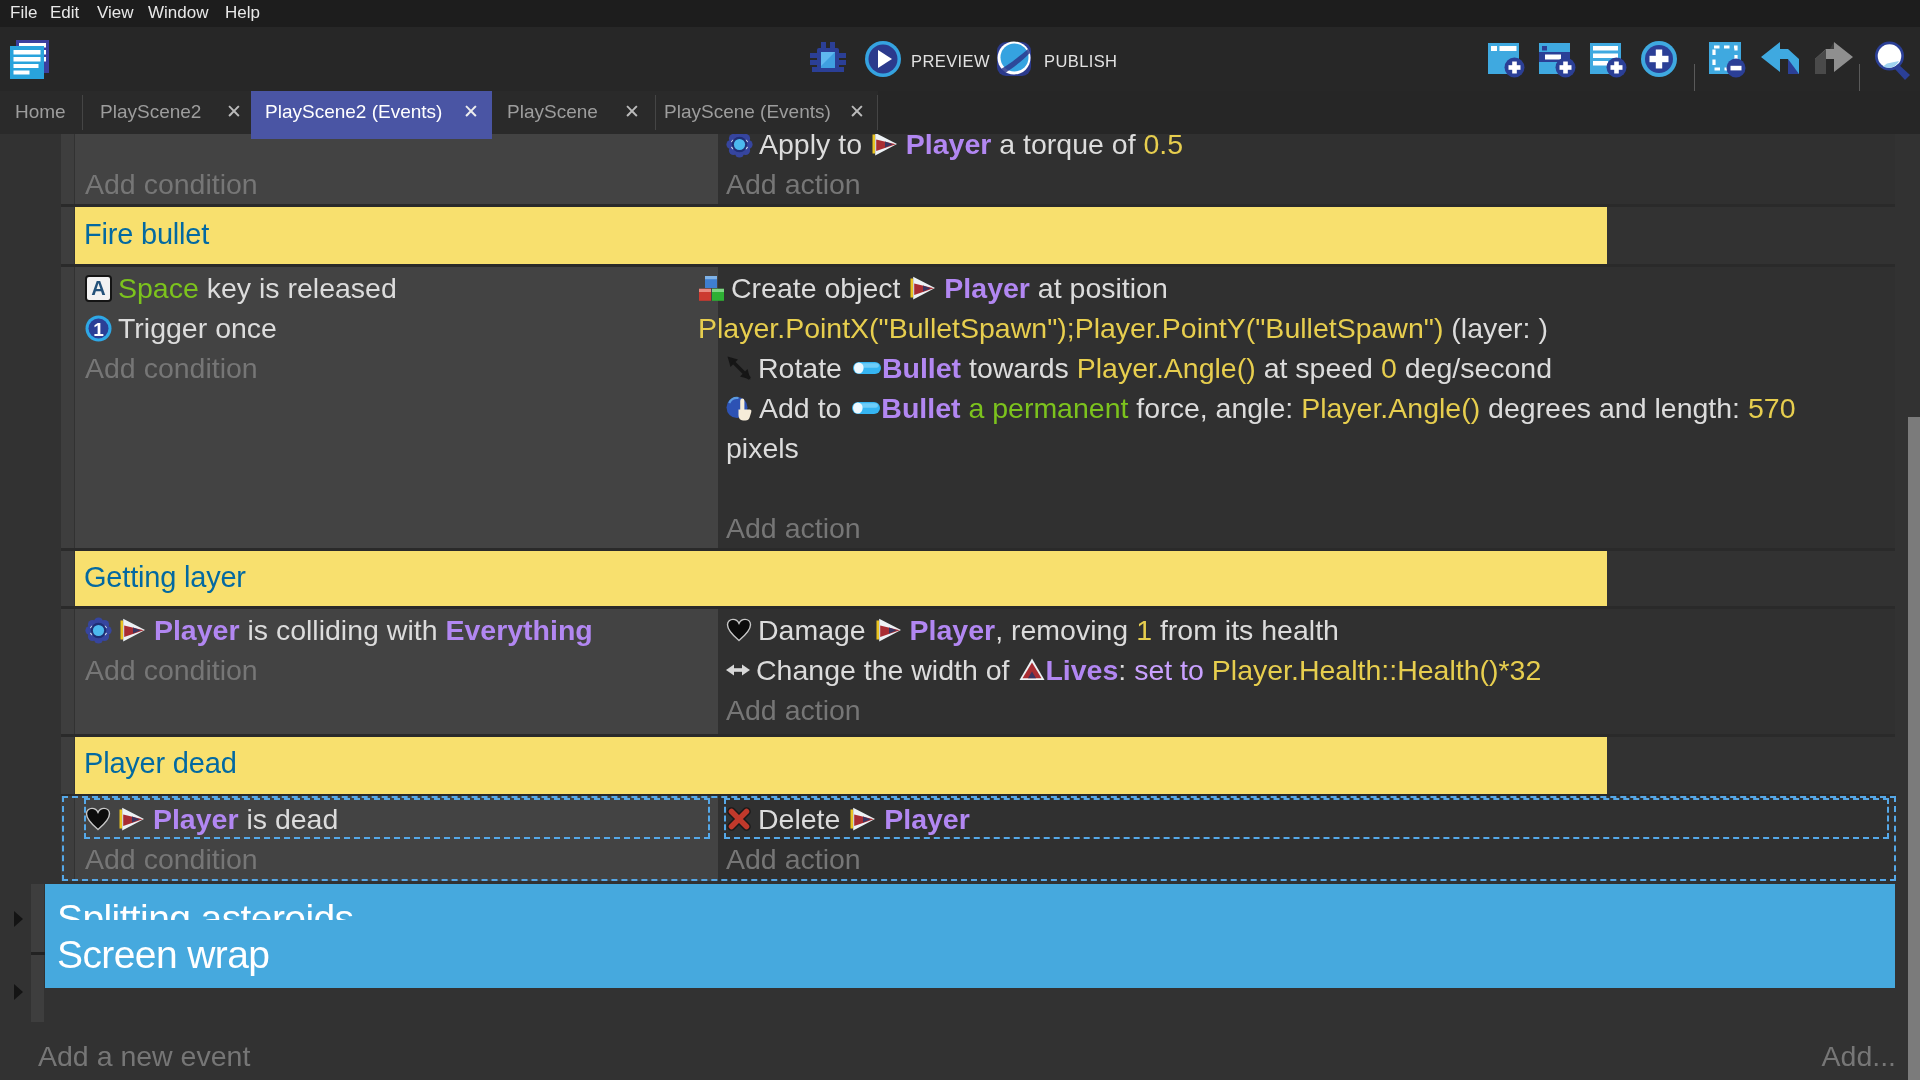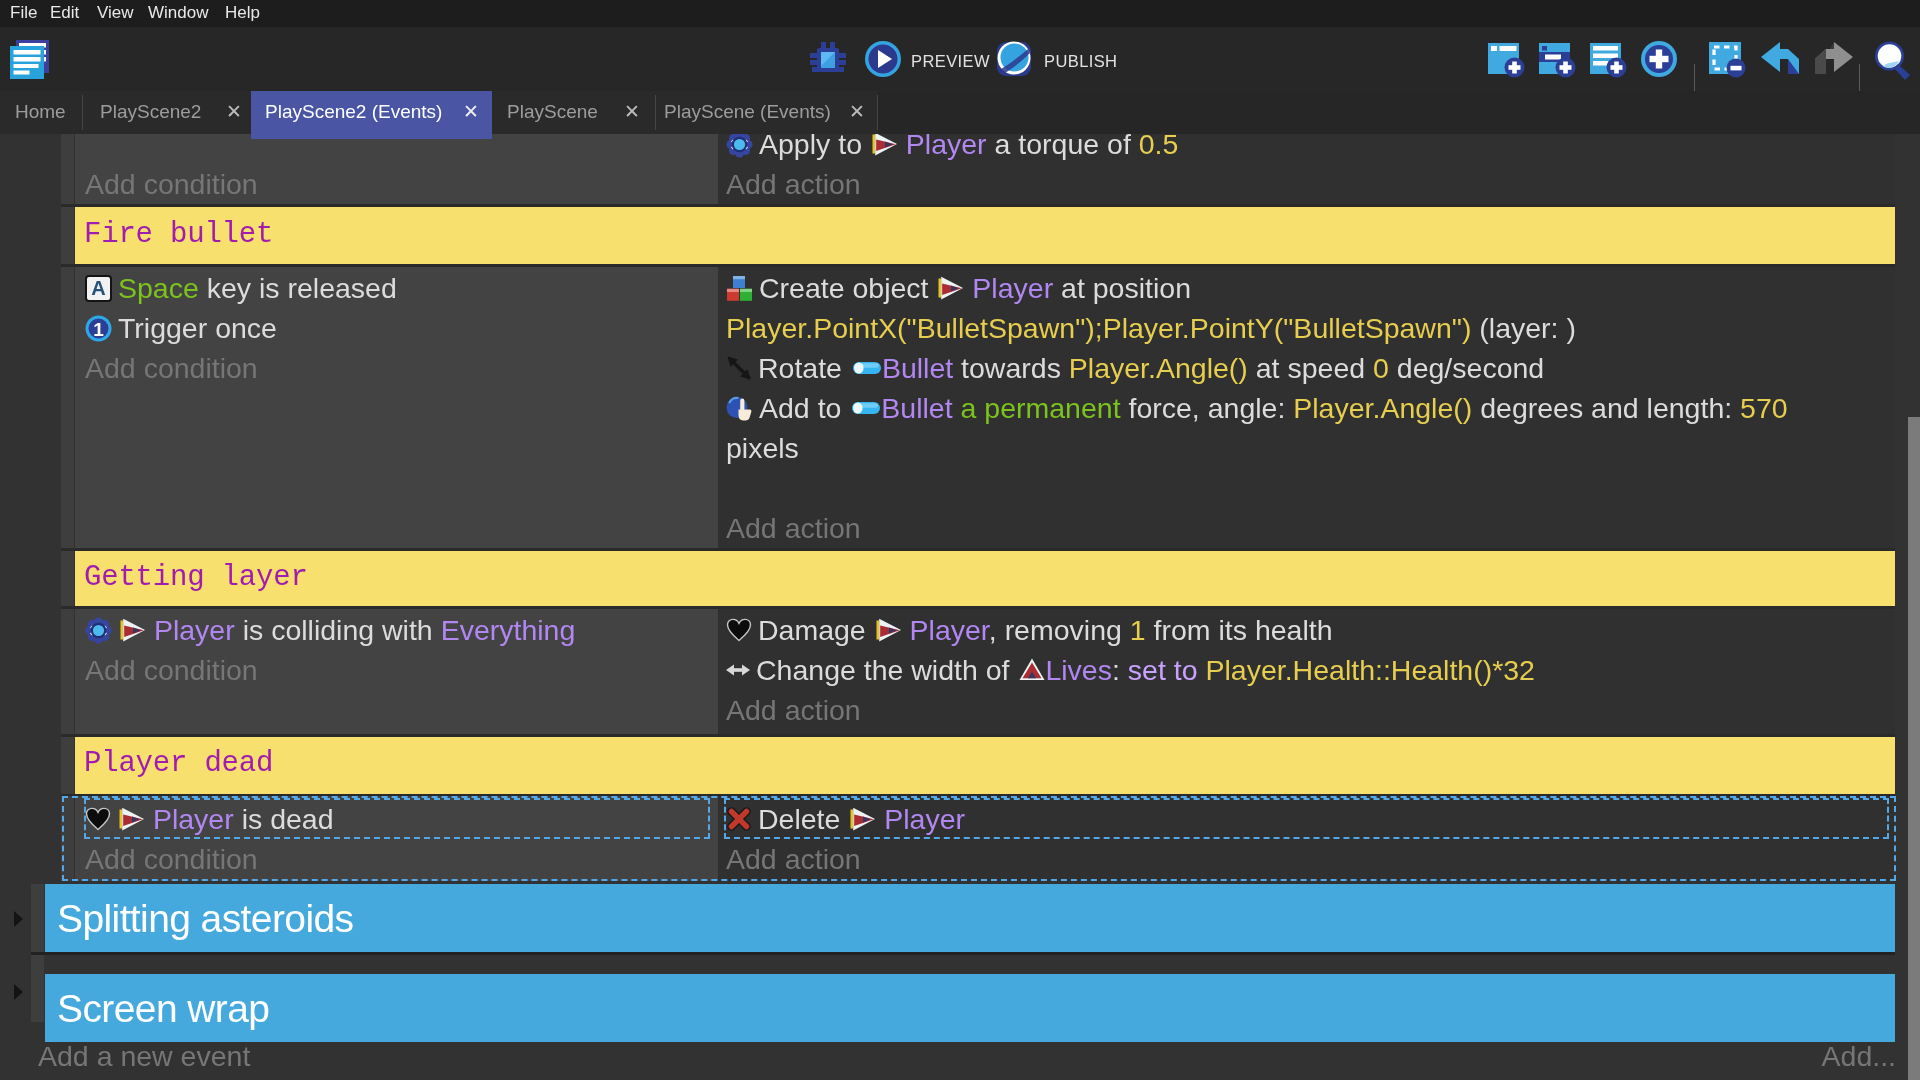--- a/index.html
+++ b/index.html
@@ -21,30 +21,30 @@
 .tab.active { background:#4a55a4; color:#fff; height:47.5px; z-index:5; }
 .tab.active .x { color:#eee; }
 
 
 #sheet { position:absolute; left:0; top:134px; width:1920px; height:946px; background:#323232; overflow:hidden; }
 
 .strip { position:absolute; left:61px; width:13px; background:#3e3e3e; }
 .strip2 { position:absolute; left:31px; width:13px; background:#3e3e3e; }
 .cond { position:absolute; left:75px; width:643px; background:#434343; }
 .act  { position:absolute; left:718px; width:1177px; background:#303030; }
-.gband { position:absolute; left:75px; width:1820px; background:#f8e06e; color:#a21caf; font-size:29px; letter-spacing:-0.2px;font-family:Liberation Mono, monospace; }
+.gband { position:absolute; left:75px; width:1532px; background:#f8e06e; color:#0369a1; font-size:29px; letter-spacing:-0.2px; }
 .gband .t { position:absolute; left:9px; }
 .bband { position:absolute; left:45px; width:1850px; background:#46a9de; color:#fff; font-size:39px; letter-spacing:-0.6px; }
 .bband .t { position:absolute; left:12px; }
 .arr { position:absolute; left:14px; width:0; height:0; border-left:9px solid #141414; border-top:8px solid transparent; border-bottom:8px solid transparent; }
 
 .row { position:absolute; font-size:28.5px; line-height:40px; color:#dcdcdc; letter-spacing:0; white-space:nowrap; }
 .ph { color:#767676;text-align:right; }
 .grn { color:#7cc31d; }
-.pur { color:#b287f2; font-weight:normal; }
+.pur { color:#b287f2; font-weight:bold; }
 .yel { color:#e7ce4e; }
 .lav { color:#c9a1ff; }
 .ico { display:inline-block; vertical-align:middle; position:relative; top:-2px; }
 
 #scrollthumb { position:absolute; left:1908px; top:417px; width:12px; height:663px; background:#7b7b7b; }
 .dash { position:absolute; border:2px dashed #55a8e8; }
 .gap { position:absolute; left:61px; width:1834px; height:2.5px; background:#2a2a2a; }
 .bgap { position:absolute; left:31px; width:1864px; height:3px; background:#222; }
 .kbdA { width:27px; height:27px; background:#f2f2f2; border:2px solid #141414; border-radius:4px; color:#24527a; font-weight:bold; font-size:20px; line-height:23px; text-align:center; letter-spacing:0; }
 .ico { margin-right:6px; }
@@ -242,21 +242,21 @@
   </div>
   <div class="row" style="left:85px; top:174px">
     <svg class="ico" width="27" height="27" viewBox="0 0 27 27">
         <circle cx="13.5" cy="13.5" r="13" fill="#2ea8e6"></circle>
         <circle cx="13.5" cy="13.5" r="10" fill="#2b3f96"></circle>
         <text x="13.5" y="20.5" font-size="19" font-weight="bold" fill="#fff" text-anchor="middle" font-family="Liberation Sans">1</text>
       </svg><span>Trigger once</span>
   </div>
   <div class="row ph" style="left:85px; top:214px">Add condition</div>
 
-  <div class="row" style="left:726px; top:134px">
+  <div class="row" style="left:698px; top:134px">
     <svg class="ico" width="27" height="27" viewBox="0 0 27 27">
         <rect x="7" y="1" width="12" height="12" fill="#3f7fd0"></rect>
         <rect x="7" y="1" width="12" height="3.2" fill="#7fb3e8"></rect>
         <rect x="1" y="13.8" width="12" height="12" fill="#cc3a30"></rect>
         <rect x="1" y="13.8" width="12" height="3.2" fill="#e88a80"></rect>
         <rect x="14" y="13.8" width="12" height="12" fill="#2eb034"></rect>
         <rect x="14" y="13.8" width="12" height="3.2" fill="#80d584"></rect>
       </svg><span>Create object <svg class="ico plyr" width="26" height="26" viewBox="0 0 26 26">
           <rect x="0.5" y="3.5" width="2.6" height="19" fill="#e9c421"></rect>
           <polygon points="3.2,1.8 25,13.1 3.2,24.4" fill="#edf2f5"></polygon>
@@ -404,21 +404,21 @@
   <div class="dash" style="left:724px; top:664px; width:1165px; height:41px"></div>
 
   <div class="arr" style="top:777px"></div>
   <div class="strip2" style="top:750px; height:67.5px"></div>
   <div class="bband" style="top:750px; height:67.5px">
       <span class="t" style="top:13px">Splitting asteroids</span>
     </div>
   <div class="bgap" style="top:817.5px"></div>
   <div class="arr" style="top:850px"></div>
   <div class="strip2" style="top:820.5px; height:67.5px"></div>
-  <div class="bband" style="top:840px; height:67.5px">
+  <div class="bband" style="top:786px; height:67.5px">
       <span class="t" style="top:13px">Screen wrap</span>
     </div>
 
   <div class="row ph" style="left:38px; top:902px">Add a new event</div>
   <div class="row ph" style="left:1750px; top:902px; width:146px; text-align:right">Add...</div>
 </div>
 
 <div id="scrollthumb"></div>
 
 </body></html>

